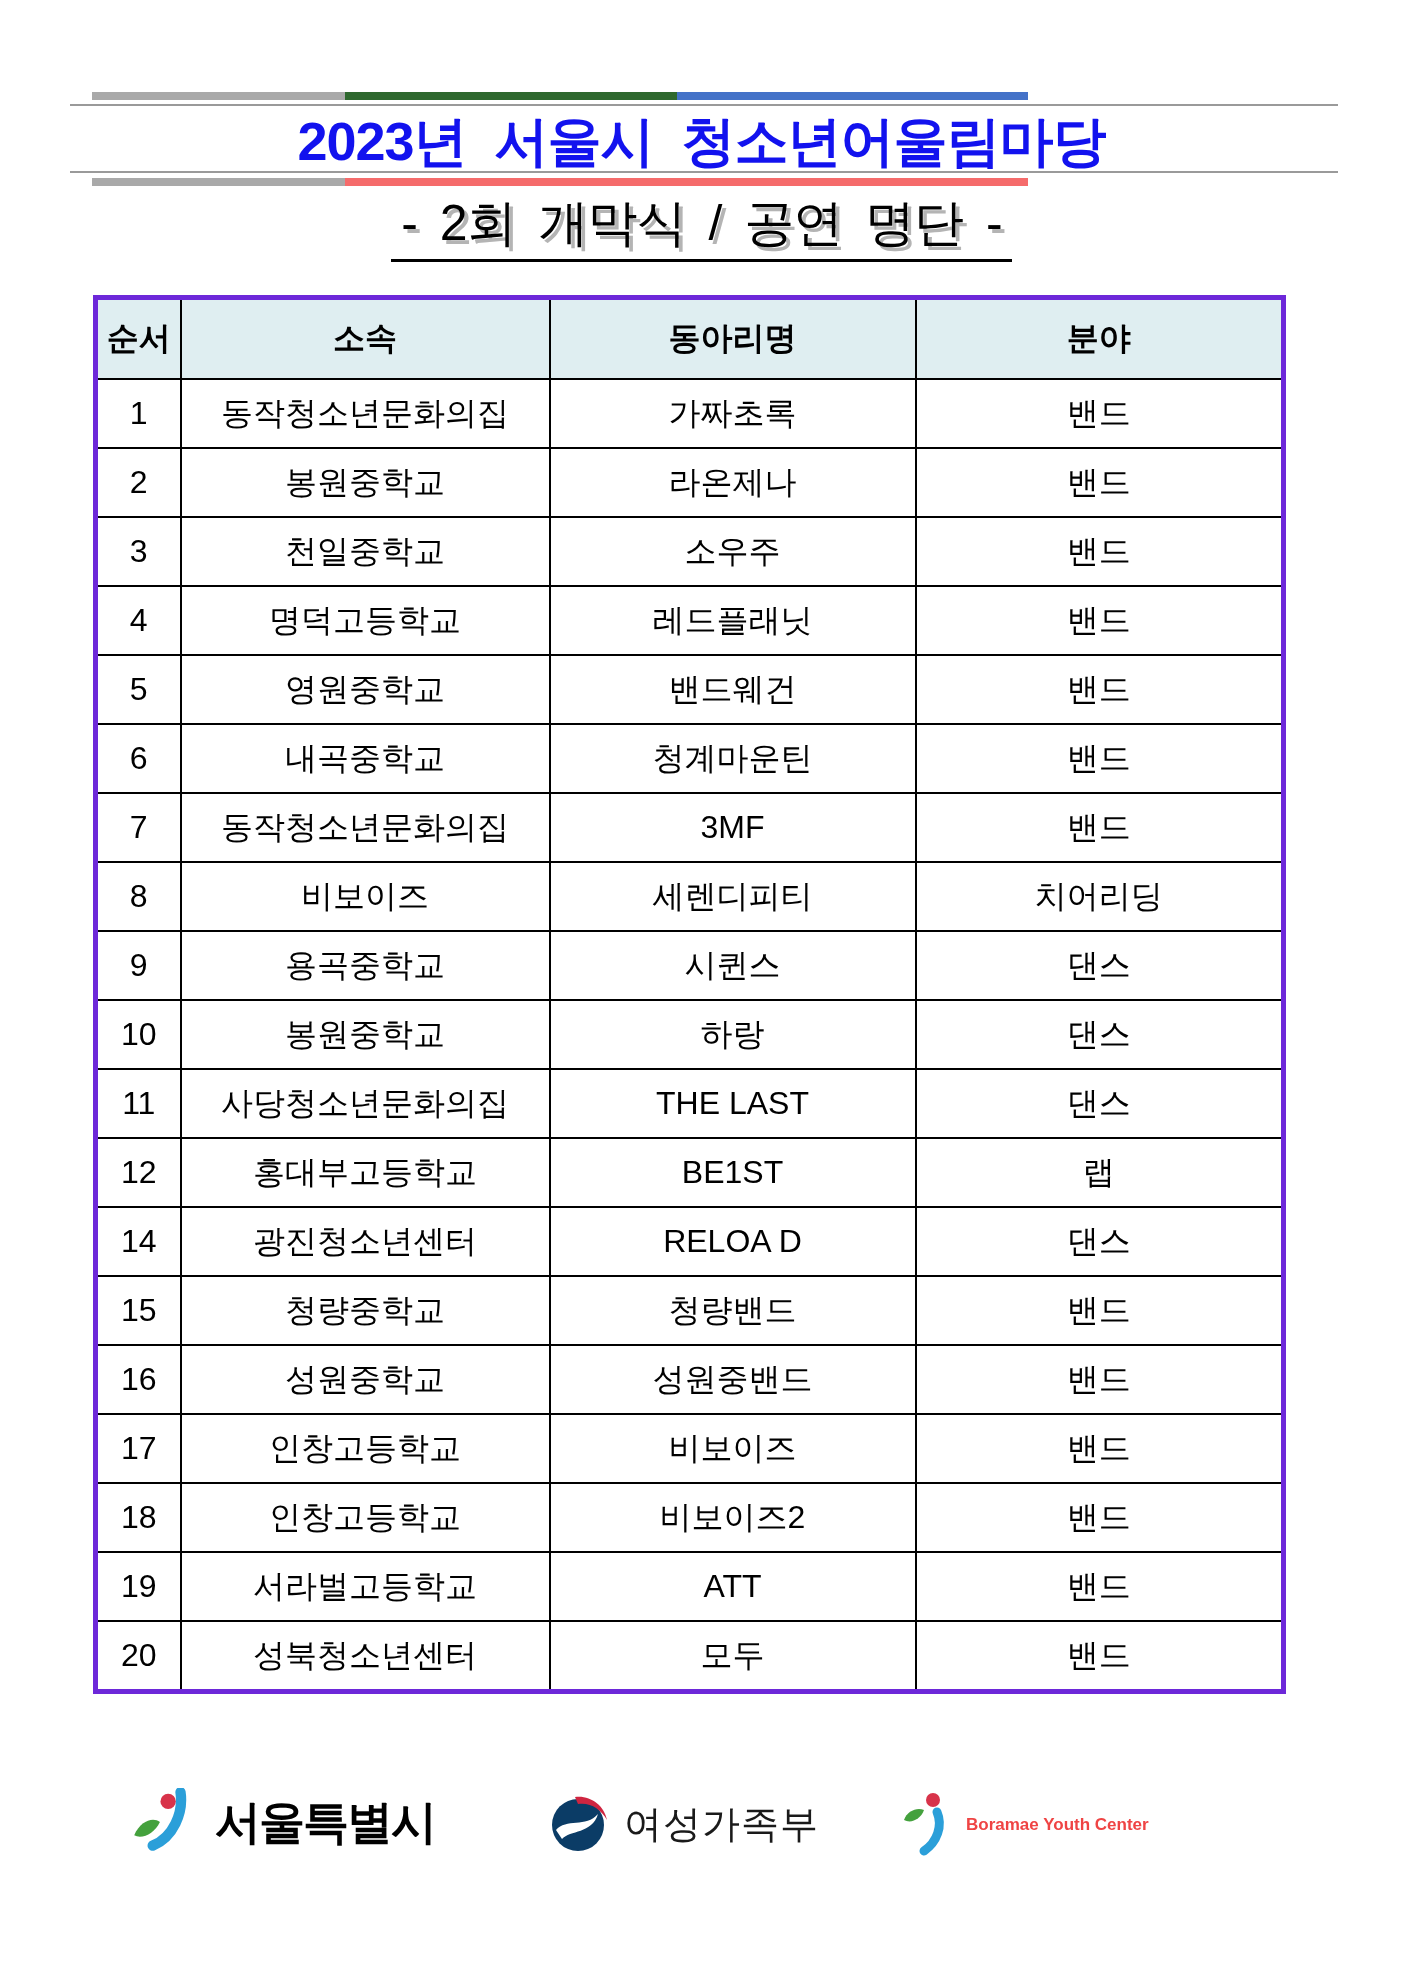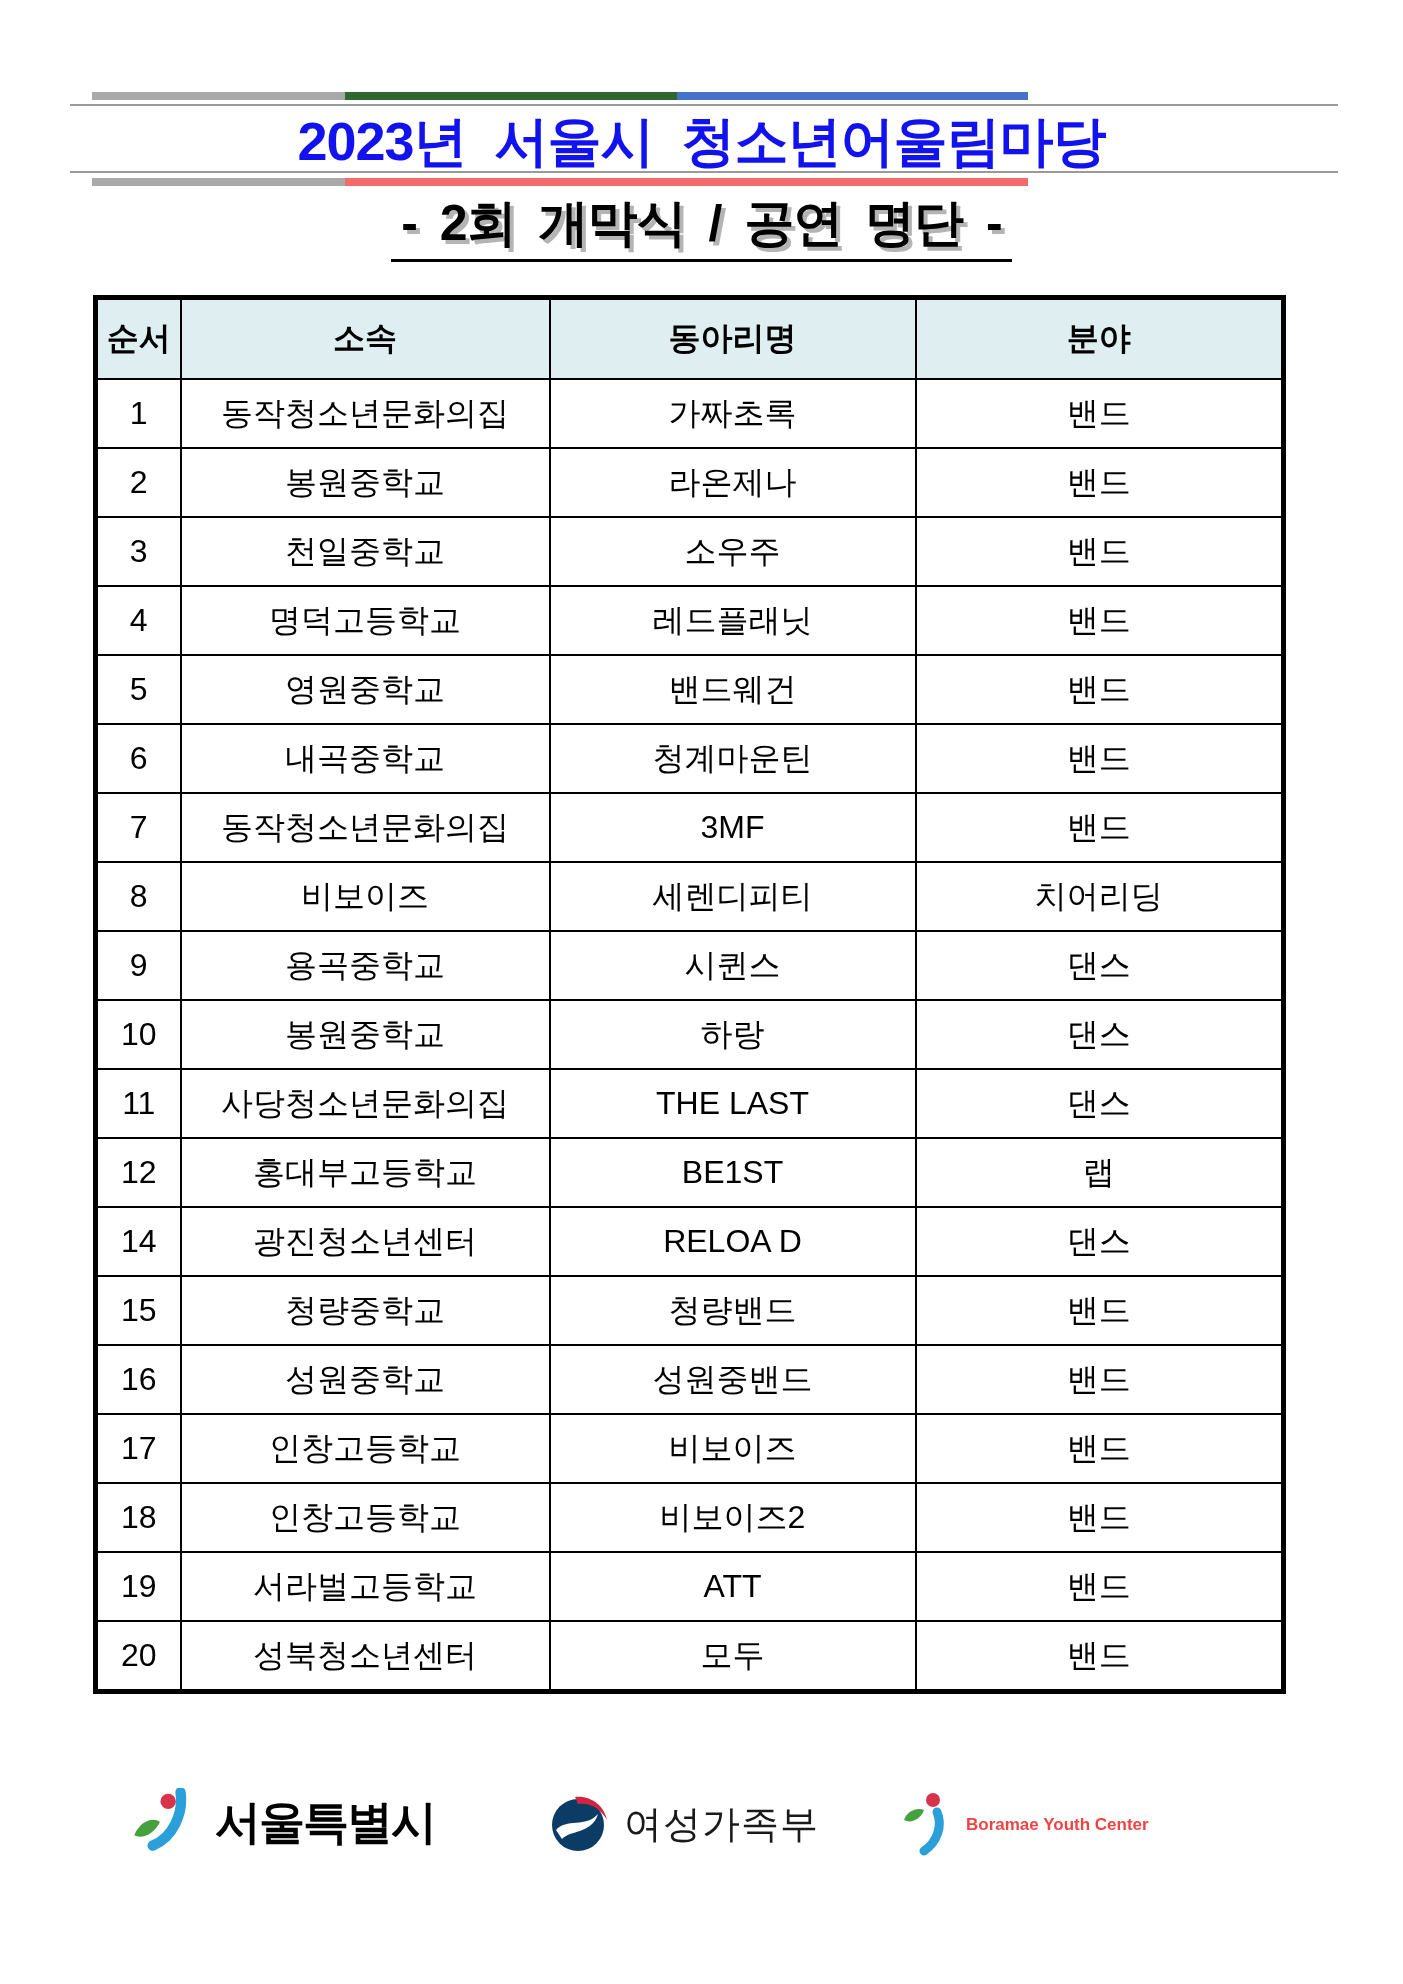--- a/index.html
+++ b/index.html
@@ -26,31 +26,31 @@
   .doc-title{
     position:absolute;top:106px;left:0;width:100%;text-align:center;
     font-size:54px;font-weight:bold;color:var(--title_blue);
     letter-spacing:-1px;word-spacing:14px;white-space:nowrap;
   }
   .doc-subtitle-wrap{
     position:absolute;top:190px;left:0;width:100%;text-align:center;
   }
   .doc-subtitle{
     display:inline-block;
-    font-size:50px;font-weight:bold;color:#000;
+    font-size:50px;font-weight:normal;color:#000;
     letter-spacing:-1px;word-spacing:10px;white-space:nowrap;
     text-shadow:4px 4px 0 var(--shadow_gray);
     border-bottom:3px solid #000;padding:0 10px 2px 10px;
   }
 
   
   table.roster{
     position:absolute;top:295px;left:93px;width:1188px;
     border-collapse:collapse;table-layout:fixed;
-    border:5px solid #000000;
+    border:5px solid #6d28d9;
   }
   table.roster th,table.roster td{
     border:2px solid #000;text-align:center;vertical-align:middle;
     font-size:32px;overflow:hidden;white-space:nowrap;
   }
   table.roster th{height:76px;background:var(--header_bg);font-weight:bold;}
   table.roster td{height:65px;font-weight:normal;}
 
   
   .footer{position:absolute;top:1782px;left:0;width:100%;height:90px;}

